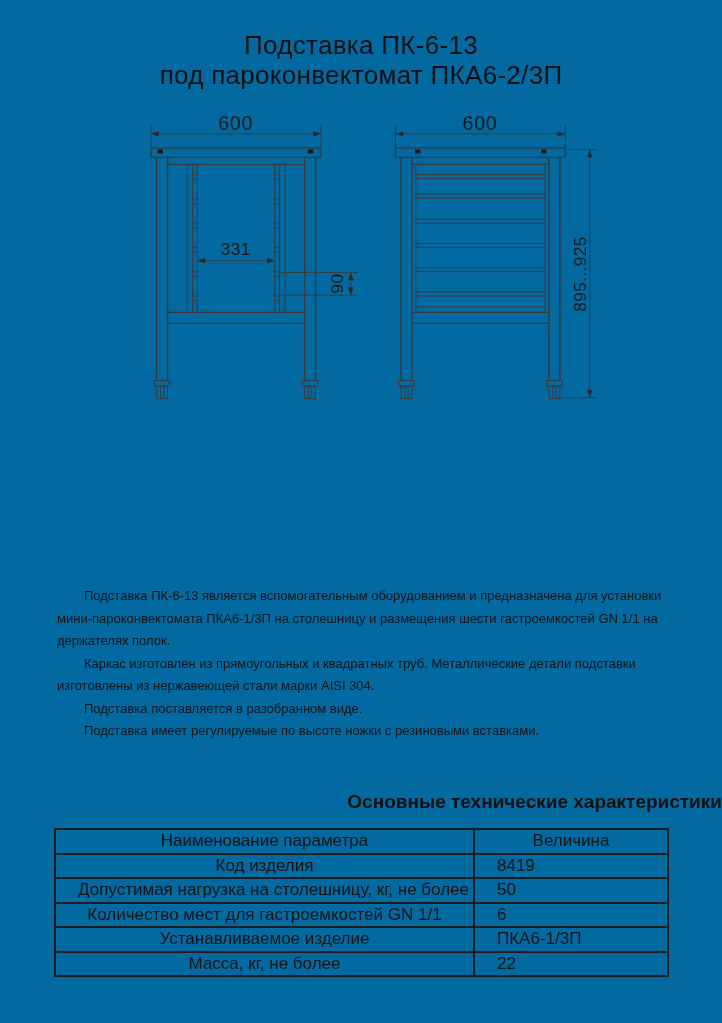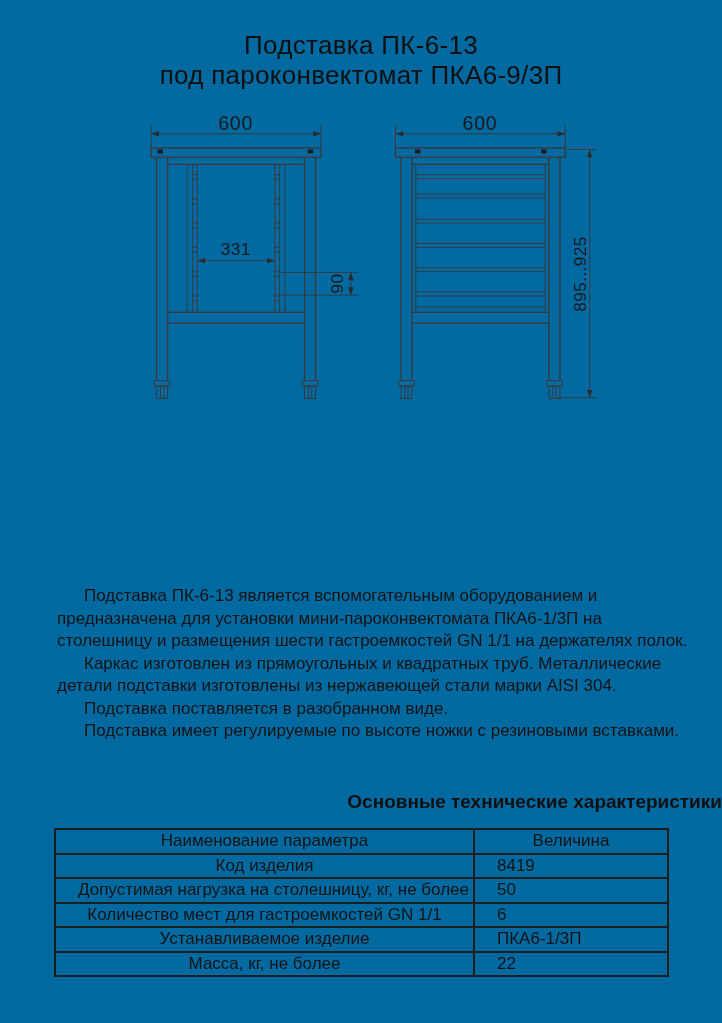--- a/index.html
+++ b/index.html
@@ -16,21 +16,21 @@
   .drawing-area { position:absolute; top:108px; left:0; }
   .struct { stroke:#3a3a3a; stroke-width:1.7; fill:none; }
   .thin   { stroke:#3a3a3a; stroke-width:1.2; fill:none; }
   .mark   { fill:#1c1c1c; stroke:none; }
   .arrow  { fill:#2a2a2a; stroke:none; }
   .dim-label { font-family:"Liberation Sans", sans-serif; font-size:25px;
                fill:#1a1a1a; letter-spacing:1px; }
   .dim-label.small { font-size:22px; letter-spacing:.5px; }
   .description {
     position:absolute; top:585px; left:57px; width:641px;
-    font-size:17px; line-height:22.5px; color:#141414;
+    font-size:13px; line-height:22.5px; color:#141414;
   }
   .description p { margin:0; text-indent:27px; }
   .spec-heading {
     position:absolute; top:791px; left:0; width:100%;
     text-align:right; font-size:19px; font-weight:bold; color:#101010;
   }
   table.specs {
     position:absolute; top:828px; left:54px; width:613px;
     border-collapse:collapse; table-layout:fixed;
   }
@@ -43,21 +43,21 @@
   td.pval, th.c2 { text-align:left; }
   col.c1 { width:419px; } col.c2 { width:194px; }
 </style>
 </head>
 <body>
 
 <div class="page">
 
   <div class="title">
     <div>Подставка ПК-6-13</div>
-    <div>под пароконвектомат ПКА6-9/3П</div>
+    <div>под пароконвектомат ПКА6-2/3П</div>
   </div>
 
   <svg class="drawing-area" width="722" height="390" viewBox="0 108 722 498">
 
     <g>
 
       <g>
         <path class="thin" d="M93,130V160 M310,130V160 M93,141H310"></path>
         <polygon class="arrow" points="93,141 103,137.6 103,144.4"></polygon>
         <polygon class="arrow" points="310,141 300,137.6 300,144.4"></polygon>

